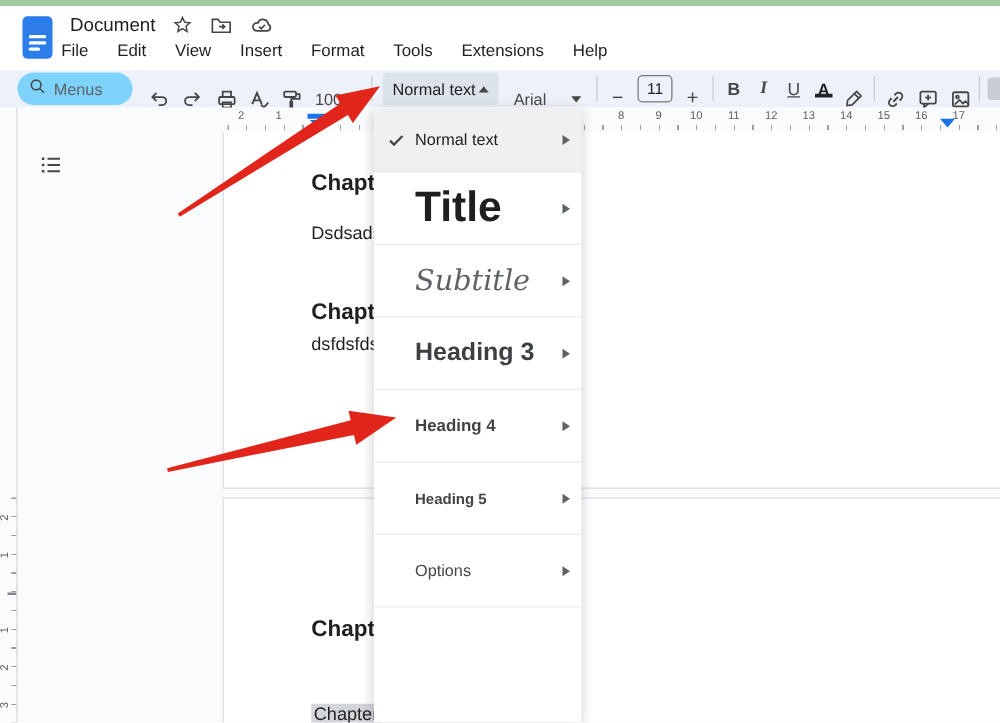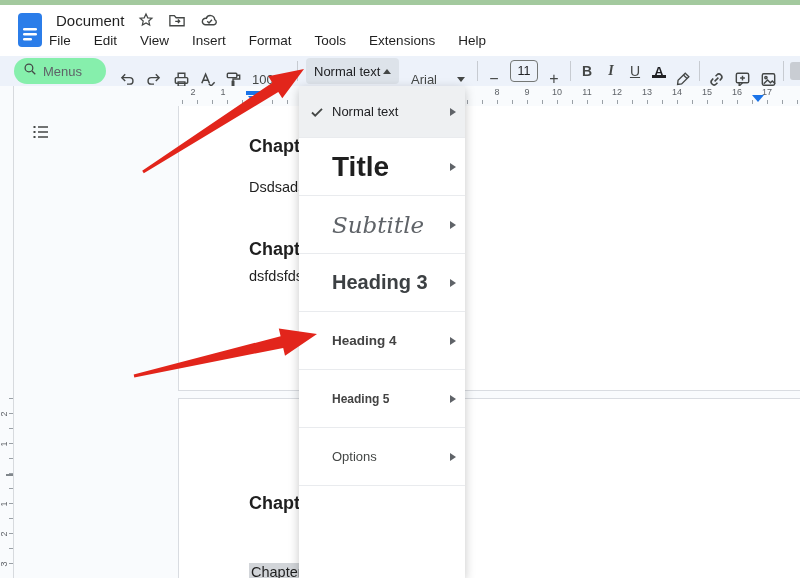--- a/index.html
+++ b/index.html
@@ -13,21 +13,21 @@
   .header { position:absolute; left:0; top:5px; width:800px; height:51px; background:#fff; }
   .docs-icon { position:absolute; left:17px; top:7px; }
   .title-row { position:absolute; left:56px; top:4px; height:22px; display:flex; align-items:center; gap:14px; }
   .doc-title { font-size:15px; color:#1f1f1f; }
   .hdr-ic { display:flex; align-items:center; color:#444746; }
   .menubar { position:absolute; left:48px; top:26px; display:flex; gap:21px;justify-content:center; }
   .menubar .mitem { font-size:13.5px; color:#1f1f1f; padding:2px 1px; cursor:default; }
 
   
   .toolbar { position:absolute; left:0; top:56px; width:800px; height:30px; background:#edf2fa; display:flex; align-items:center; }
-  .pill { margin-left:14px; width:92px; height:26px; background:#86efac; border-radius:13px; display:flex; align-items:center; gap:6px; padding-left:9px; }
+  .pill { margin-left:14px; width:92px; height:26px; background:#7dd3fc; border-radius:13px; display:flex; align-items:center; gap:6px; padding-left:9px; }
   .pill .menus-label { font-size:13px; color:#5f6368; }
   .tb-btn { height:24px; min-width:24px; display:flex; align-items:center; justify-content:center; color:#444746; border-radius:4px;margin-top:16px; }
   .tb-txt { font-size:13px; color:#444746; }
   .sep { width:1px; height:20px; background:#c7cbd1; margin:0 4px; }
   .tri-down { width:0; height:0; border-left:4px solid transparent; border-right:4px solid transparent; border-top:5px solid #444746; display:inline-block; }
   .tri-up { width:0; height:0; border-left:4px solid transparent; border-right:4px solid transparent; border-bottom:5px solid #444746; display:inline-block; }
   .style-btn { margin-left:4px; width:93px; height:26px; background:#dde3ea; border-radius:4px; display:flex; align-items:center; justify-content:space-between; padding:0 8px; }
   .style-btn .tb-txt { color:#202124; }
   .font-btn { margin-left:10px; width:58px; display:flex; align-items:center; justify-content:space-between; padding:0 2px; }
   .size-box { width:28px; height:22px; border:1px solid #747775; border-radius:4px; background:#edf2fa; display:flex; align-items:center; justify-content:center; font-size:12.5px; color:#202124; margin:0 4px; }
@@ -69,21 +69,21 @@
 
   
   .style-menu { position:absolute; left:299px; top:86px; width:166px; height:492px; background:#fff;
                 box-shadow:0 3px 10px rgba(0,0,0,.22); overflow:hidden; z-index:5; }
   .menu-row { position:relative; display:flex; align-items:center; border-bottom:1px solid #e9ebee; padding-left:33px; }
   .menu-row .sub-arrow { position:absolute; right:9px; width:0; height:0; border-top:4.5px solid transparent; border-bottom:4.5px solid transparent; border-left:6px solid #5f6368; }
   .row-0 { height:52px; background:#eef0f2; }
   .row-0 .check { position:absolute; left:11px; top:19px; }
   .row-std { height:58px; }
   .lbl-normal { font-size:13px; color:#202124; }
-  .lbl-title { font-size:28px; font-weight:bold; color:#1f1f1f; }
+  .lbl-title { font-size:34px; font-weight:bold; color:#1f1f1f; }
   .lbl-subtitle { font-family:"DejaVu Serif", serif; font-style:italic; font-size:23px; color:#5f6368; }
   .lbl-h1 { font-size:19px; font-weight:bold; color:#1f1f1f; }
   .lbl-h2 { font-size:17px; font-weight:bold; color:#1f1f1f; }
   .lbl-h3 { font-size:20px; font-weight:bold; color:#3c4043; }
   .lbl-h4 { font-size:13.5px; font-weight:bold; color:#434343; }
   .lbl-h5 { font-size:12px; font-weight:bold; color:#434343; }
   .lbl-options { font-size:13px; color:#444746; }
 
   
   .arrows { position:absolute; left:0; top:0; width:800px; height:578px; pointer-events:none; z-index:9; }

